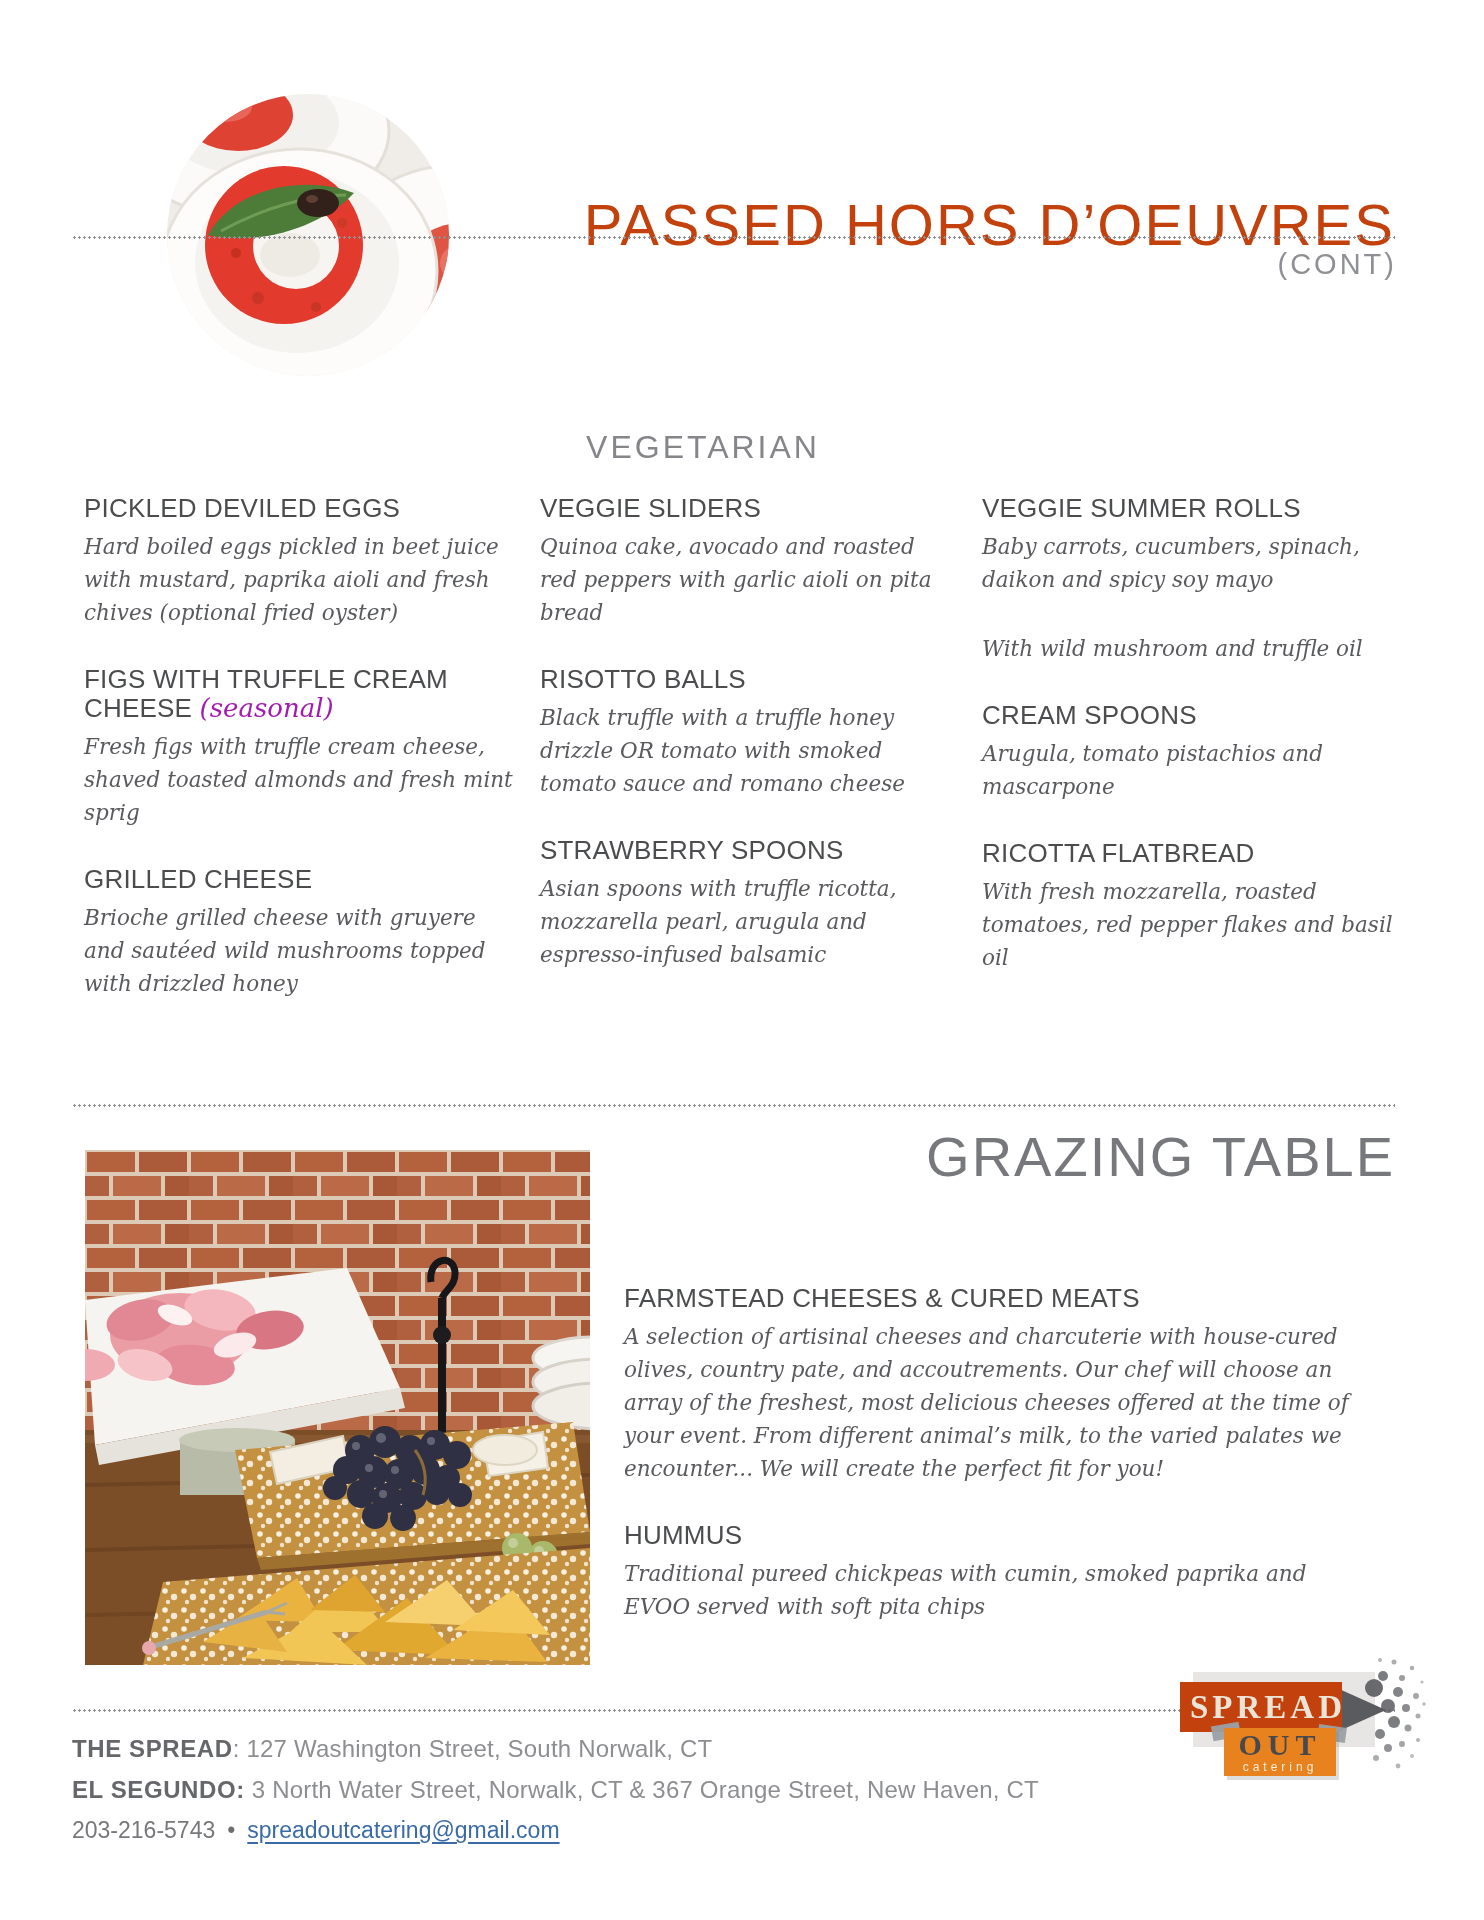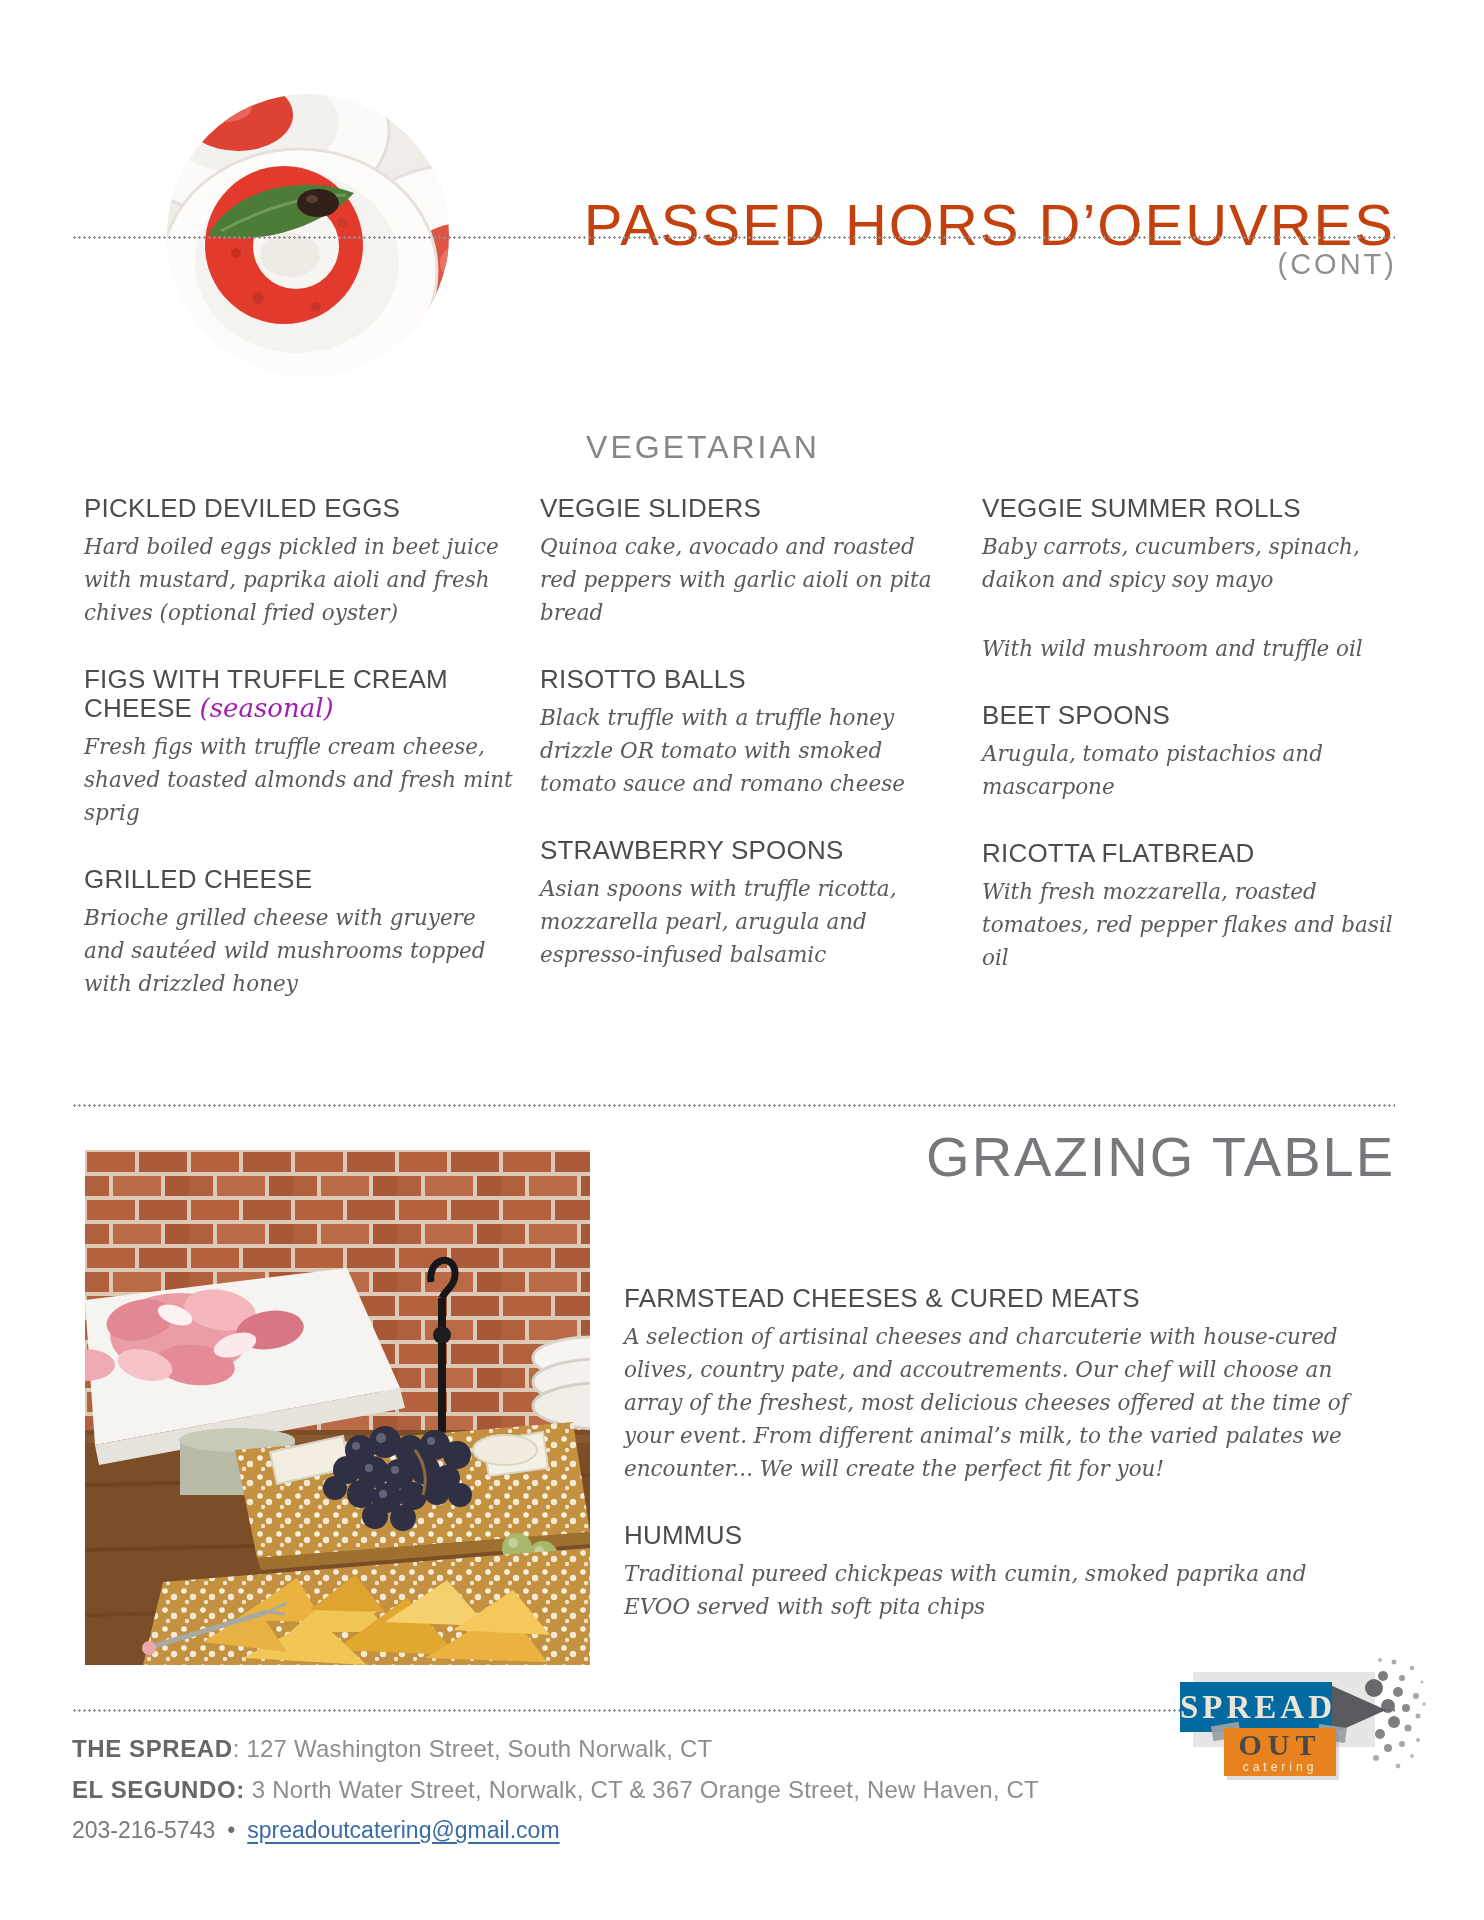--- a/index.html
+++ b/index.html
@@ -47,23 +47,23 @@
   .footer-text{position:absolute;left:72px;top:1728px;}
   .footer-line{font-size:24px;line-height:41px;color:#8d8e91;letter-spacing:0.2px;}
   .footer-label{font-weight:bold;color:#66676a;letter-spacing:0.6px;}
   .footer-contact{font-size:23px;line-height:41px;color:#77787b;}
   .footer-sep{margin:0 12px;color:#6d6e71;}
   .email-link{color:#3a6ba6;text-decoration:underline;text-underline-offset:4px;}
 
   
   .logo{position:absolute;left:1150px;top:1640px;width:280px;height:150px;}
   .logo-backing{position:absolute;left:43px;top:32px;width:182px;height:75px;background:#e7e6e4;}
-  .logo-spread-box{position:absolute;left:30px;top:42px;width:152px;height:50px;background:#0369a1;
+  .logo-spread-box{position:absolute;left:30px;top:42px;width:152px;height:50px;background:#c2410c;
                    text-align:right;line-height:50px;font-family:"Liberation Serif",serif;
-                   font-weight:bold;font-size:33px;letter-spacing:4px;color:#eae5d7;}
+                   font-weight:bold;font-size:33px;letter-spacing:4px;color:#eae5d7;padding-left:10px;}
   .logo-out-box{position:absolute;left:74px;top:88px;width:112px;height:48px;background:#e8821f;
                 text-align:center;box-shadow:3px 4px 0 rgba(120,120,120,0.25);}
   .logo-out{font-family:"Liberation Serif",serif;font-weight:bold;font-size:30px;line-height:32px;
             letter-spacing:6px;color:#48494d;margin-top:1px;}
   .logo-catering{font-size:12px;letter-spacing:4px;color:#f6edd9;line-height:13px;}
   .tape{position:absolute;width:28px;height:15px;background:#9aa0a5;opacity:0.95;}
   .tape-1{left:62px;top:84px;transform:rotate(-10deg);}
   .tape-2{left:168px;top:86px;transform:rotate(8deg);}
   .logo-splatter{position:absolute;left:178px;top:8px;}
 </style>
@@ -152,21 +152,21 @@
 
   <div class="col col-3">
     <div class="menu-item">
       <h3 class="item-name">VEGGIE SUMMER ROLLS</h3>
       <p class="item-desc">Baby carrots, cucumbers, spinach, daikon and spicy soy mayo</p>
     </div>
     <div class="menu-item">
       <p class="item-desc">With wild mushroom and truffle oil</p>
     </div>
     <div class="menu-item">
-      <h3 class="item-name">BEET SPOONS</h3>
+      <h3 class="item-name">CREAM SPOONS</h3>
       <p class="item-desc">Arugula, tomato pistachios and mascarpone</p>
     </div>
     <div class="menu-item">
       <h3 class="item-name">RICOTTA FLATBREAD</h3>
       <p class="item-desc">With fresh mozzarella, roasted tomatoes, red pepper flakes and basil oil</p>
     </div>
   </div>
 
   <div class="dotted rule-2"></div>
 

